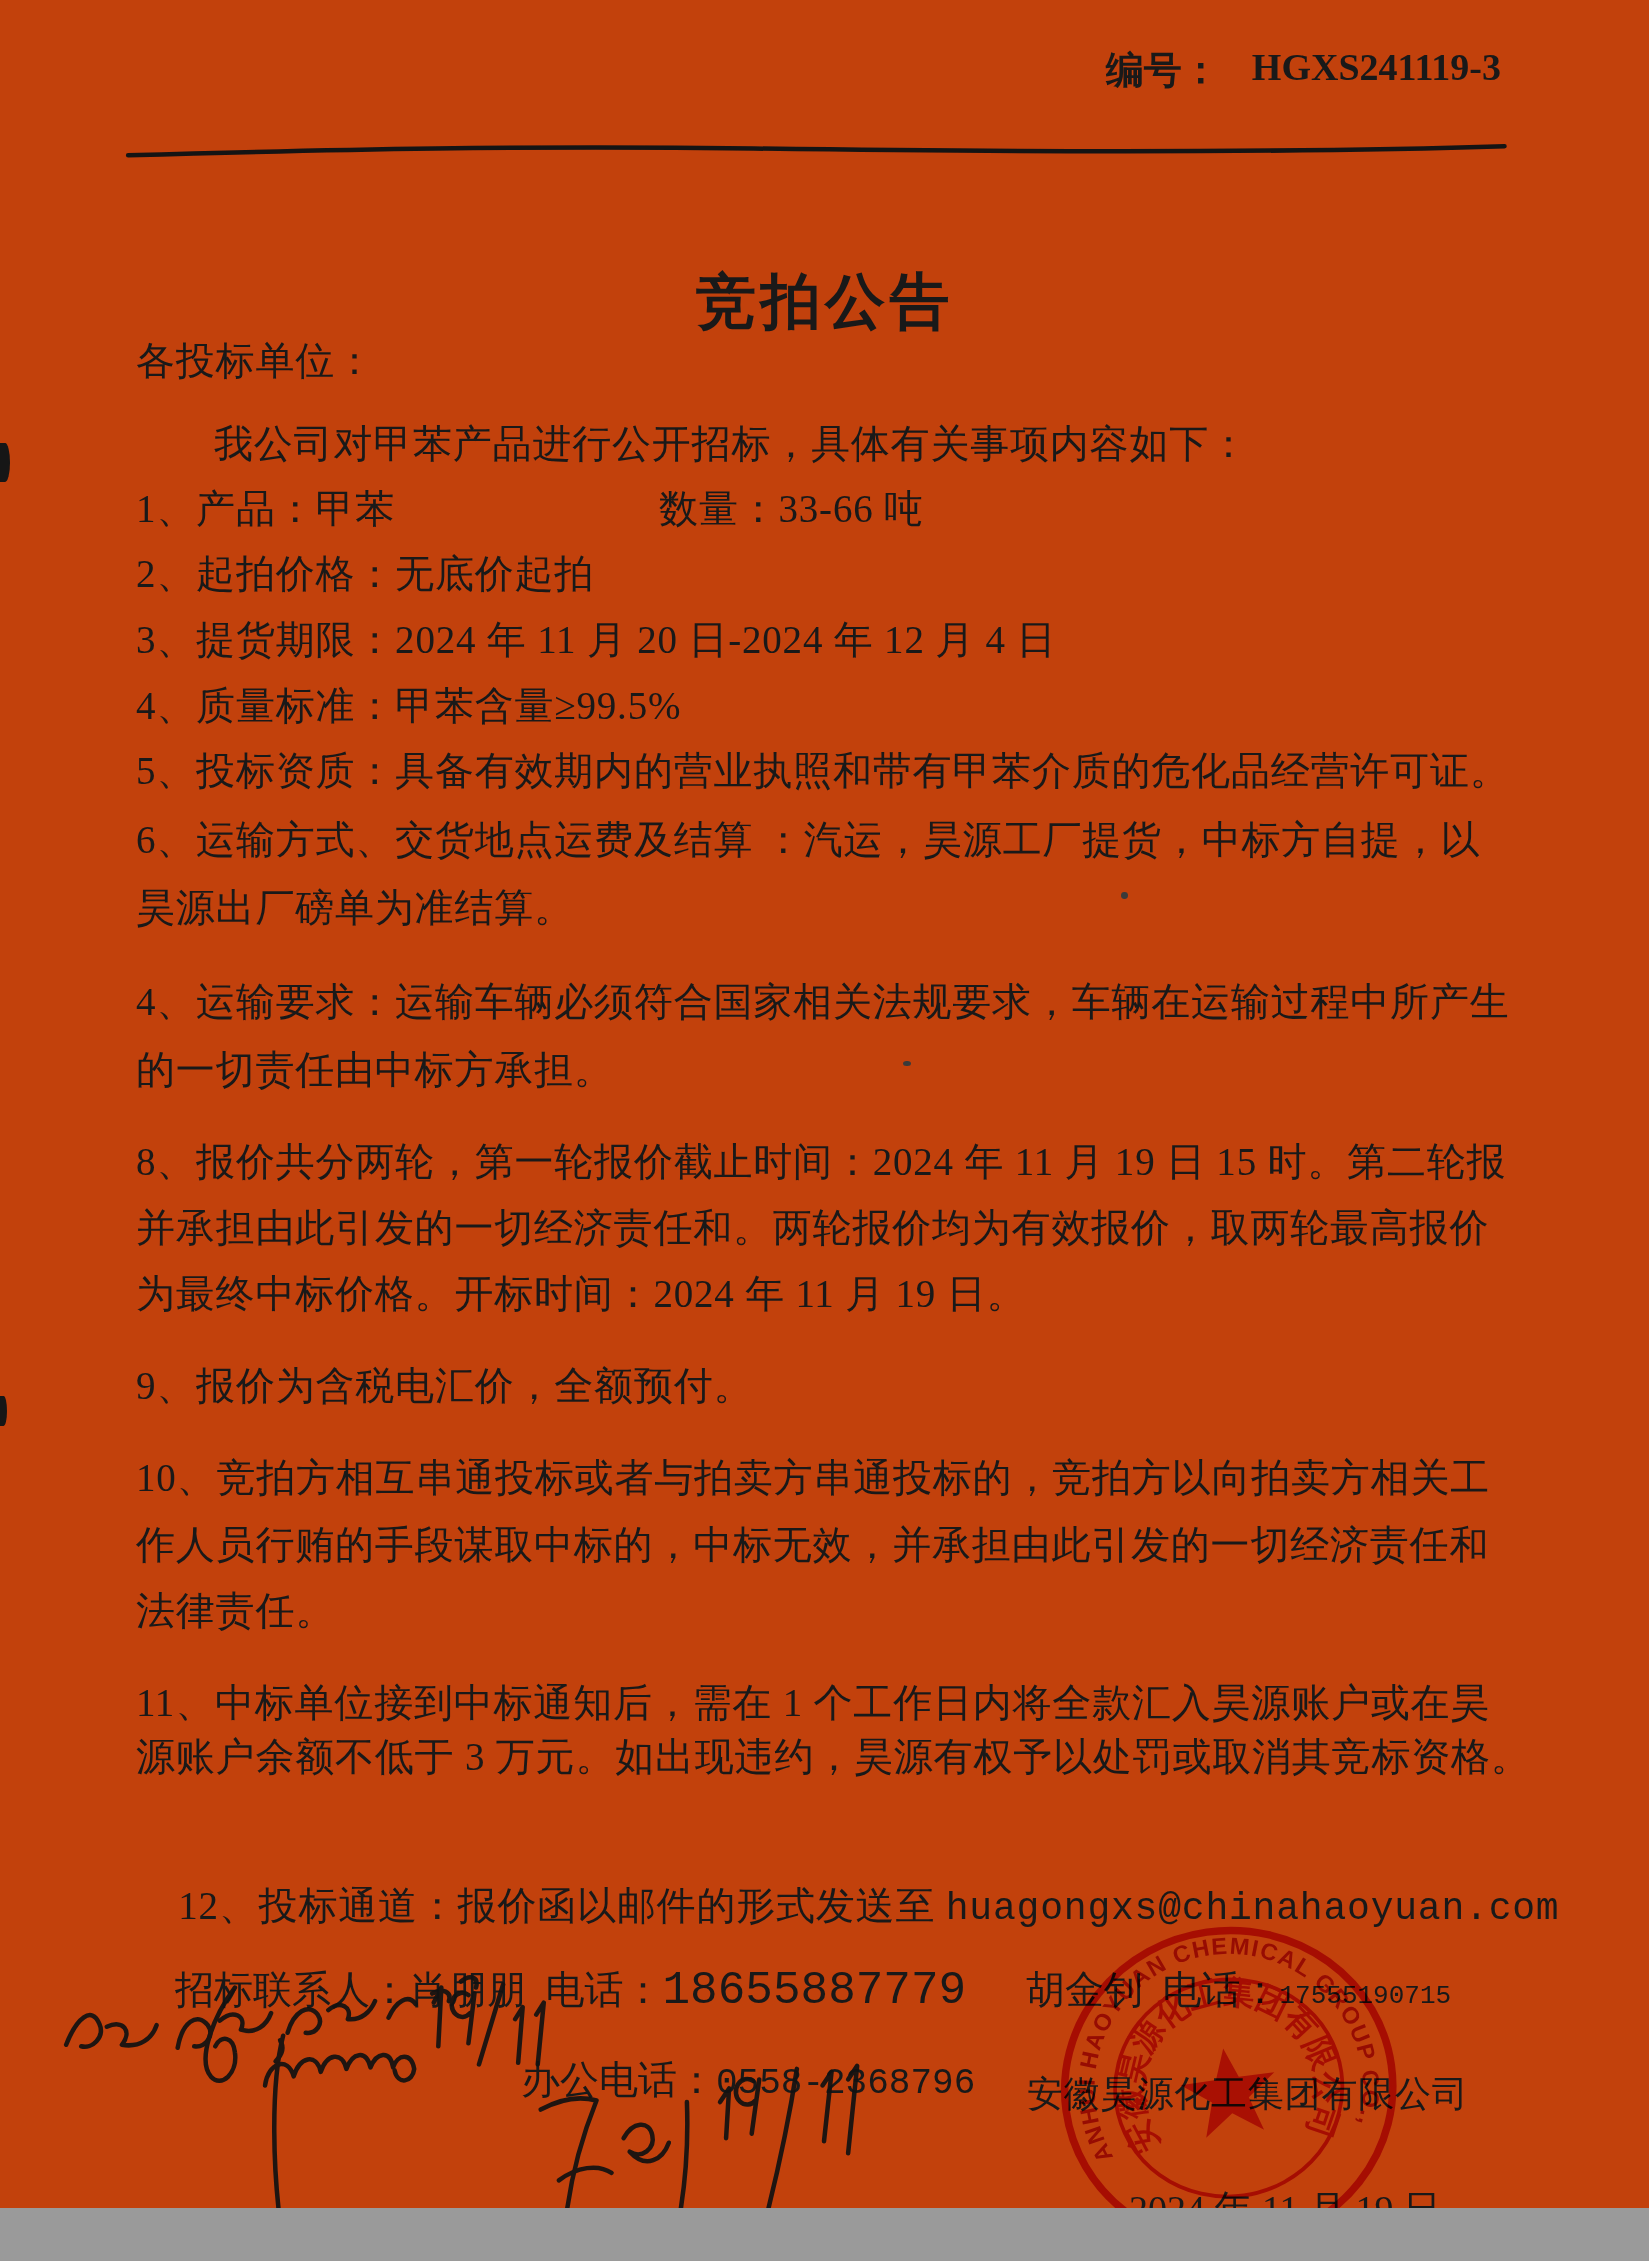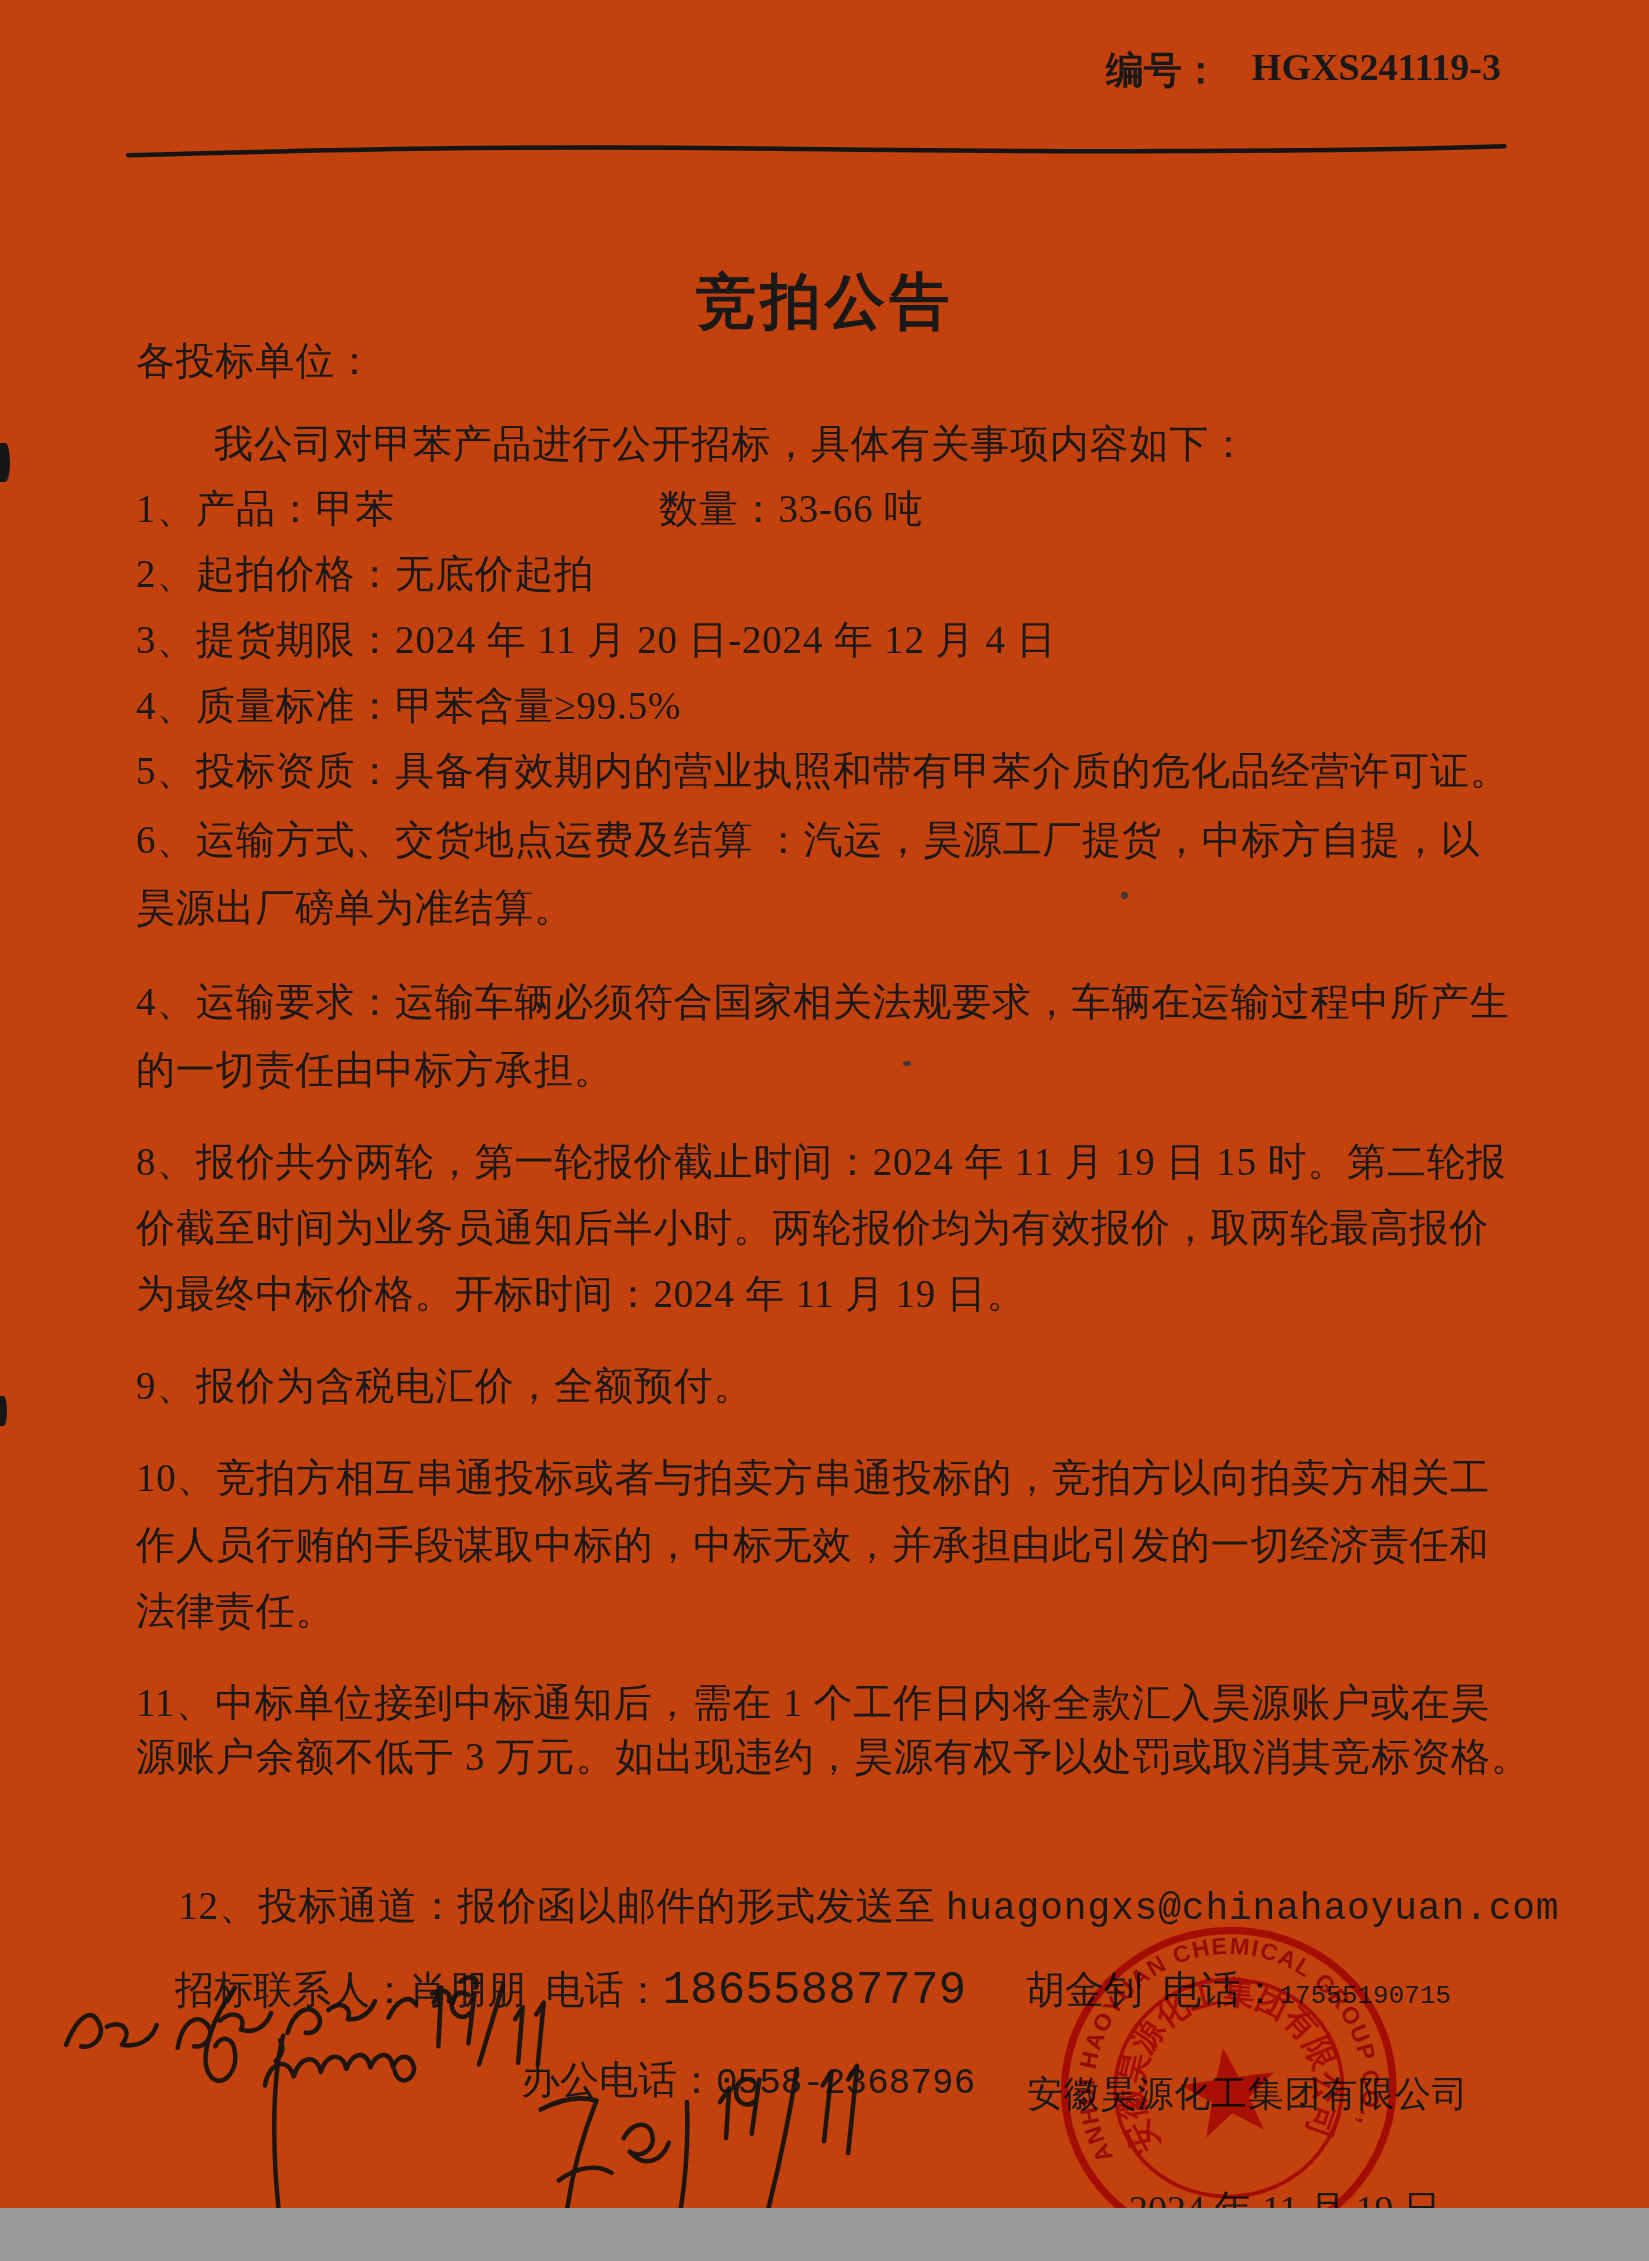--- a/index.html
+++ b/index.html
@@ -55,21 +55,21 @@
   <div class="line" style="left:136px;top:684px;">4、质量标准：甲苯含量≥99.5%</div>
   <div class="line" style="left:136px;top:749px;">5、投标资质：具备有效期内的营业执照和带有甲苯介质的危化品经营许可证。</div>
 
   <div class="line" style="left:136px;top:818px;">6、运输方式、交货地点运费及结算 ：汽运，昊源工厂提货，中标方自提，以</div>
   <div class="line" style="left:136px;top:886px;">昊源出厂磅单为准结算。</div>
 
   <div class="line" style="left:136px;top:980px;">4、运输要求：运输车辆必须符合国家相关法规要求，车辆在运输过程中所产生</div>
   <div class="line" style="left:136px;top:1048px;text-align:center;">的一切责任由中标方承担。</div>
 
   <div class="line" style="left:136px;top:1140px;">8、报价共分两轮，第一轮报价截止时间：2024 年 11 月 19 日 15 时。第二轮报</div>
-  <div class="line" style="left:136px;top:1206px;">价截至时间为业务员通知后半小时。两轮报价均为有效报价，取两轮最高报价</div>
+  <div class="line" style="left:136px;top:1206px;">并承担由此引发的一切经济责任和。两轮报价均为有效报价，取两轮最高报价</div>
   <div class="line" style="left:136px;top:1272px;">为最终中标价格。开标时间：2024 年 11 月 19 日。</div>
 
   <div class="line" style="left:136px;top:1364px;">9、报价为含税电汇价，全额预付。</div>
 
   <div class="line" style="left:136px;top:1456px;">10、竞拍方相互串通投标或者与拍卖方串通投标的，竞拍方以向拍卖方相关工</div>
   <div class="line" style="left:136px;top:1523px;">作人员行贿的手段谋取中标的，中标无效，并承担由此引发的一切经济责任和</div>
   <div class="line" style="left:136px;top:1589px;">法律责任。</div>
 
   <div class="line" style="left:136px;top:1681px;">11、中标单位接到中标通知后，需在 1 个工作日内将全款汇入昊源账户或在昊</div>
   <div class="line" style="left:136px;top:1735px;">源账户余额不低于 3 万元。如出现违约，昊源有权予以处罚或取消其竞标资格。</div>

